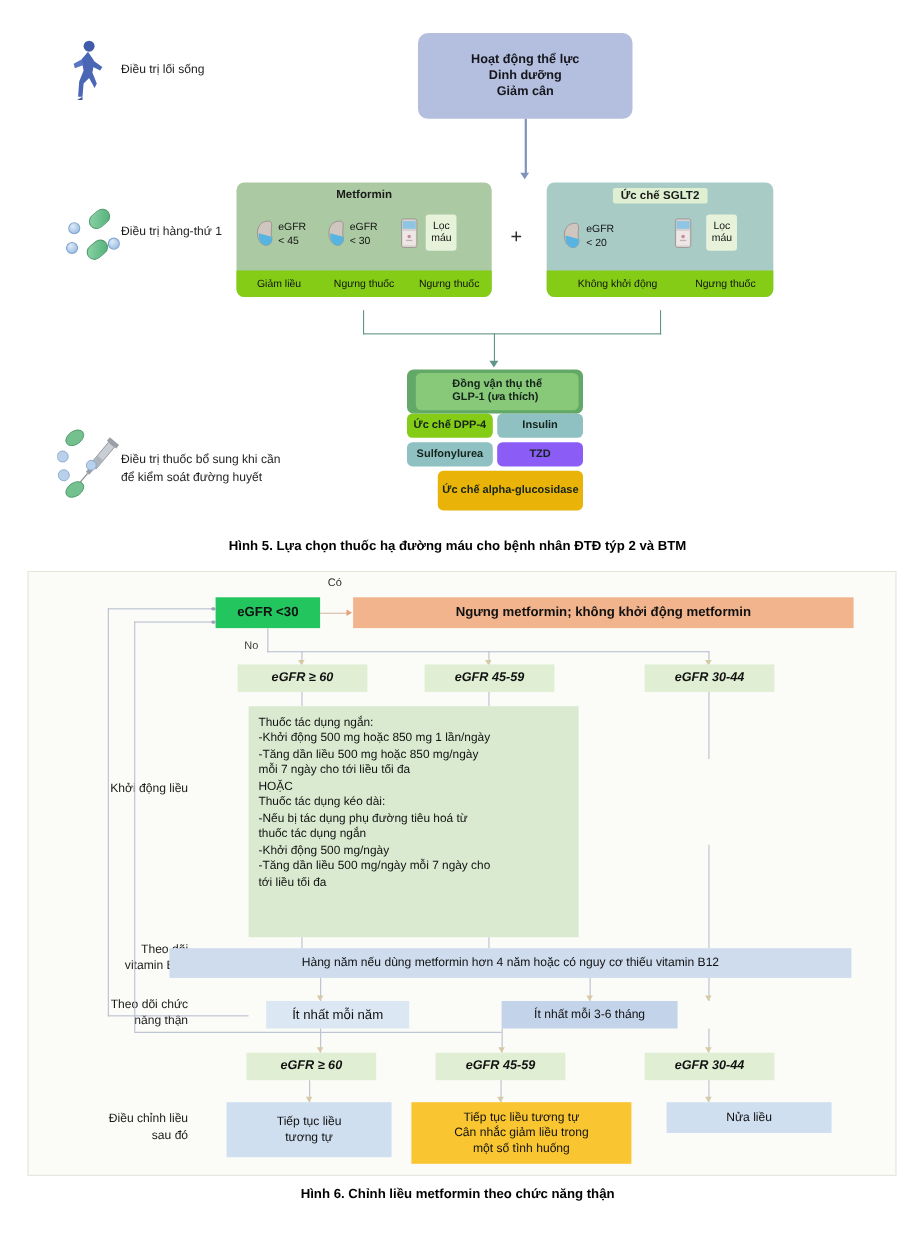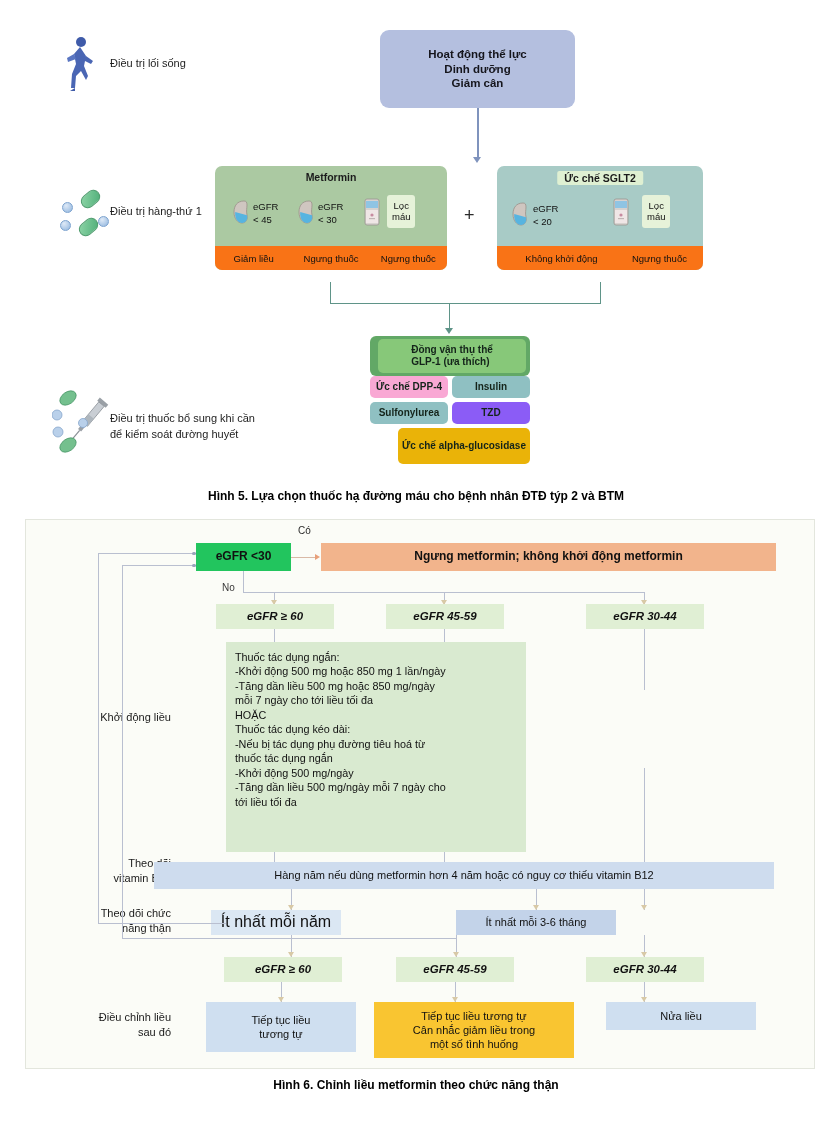--- a/index.html
+++ b/index.html
@@ -77,21 +77,21 @@
   .kidney{position:absolute;width:17px;height:24px;}
   .egfr-txt{position:absolute;font-size:9.5px;color:#111;line-height:1.35;white-space:nowrap;}
   .dialysis{position:absolute;width:18px;height:28px;}
   .loc-mau{
     position:absolute;background:#e6f2d9;border-radius:3px;
     font-size:9.5px;text-align:center;line-height:1.2;color:#111;
     padding:5px 5px;white-space:nowrap;
   }
   .footer-strip{
     position:absolute;left:0;bottom:0;width:100%;height:24px;
-    background:#f97316;border-radius:0 0 7px 7px;
+    background:#84cc16;border-radius:0 0 7px 7px;
     display:flex;align-items:center;
   }
   .footer-strip span{font-size:9.5px;color:#111;text-align:center;white-space:nowrap;}
   #plus-sign{position:absolute;left:464px;top:205px;font-size:18px;color:#2b2b2b;font-weight:500;}
 
   
   #glp-stack{position:absolute;left:370px;top:336px;width:160px;}
   .drug{
     box-sizing:border-box;border-radius:5px;margin-bottom:4px;
     font-size:10px;font-weight:bold;color:#14241a;
@@ -100,21 +100,21 @@
   }
   #glp1{height:40px;background:#62a866;border-radius:6px;position:relative;}
   #glp1 .inner{
     position:absolute;left:8px;right:4px;top:3px;bottom:3px;
     background:#87c879;border-radius:5px;
     display:flex;align-items:center;justify-content:center;
     font-size:10px;font-weight:bold;color:#14241a;line-height:1.25;
   }
   .drug-row{display:flex;gap:4px;margin-bottom:4px;}
   .drug-row .drug{flex:1;margin-bottom:0;height:22px;}
-  .green-l{background:#f9a8d4;}
+  .green-l{background:#84cc16;}
   .teal-l{background:#8fc0c2;}
   .green-m{background:#8b5cf6;}
   #alpha-gluc{height:36px;background:#eab308;margin-left:28px;}
 
   #note-text{
     position:absolute;left:556px;top:344px;width:262px;
     font-size:10.5px;line-height:1.45;color:#161616;
   }
 
   .caption{
@@ -161,22 +161,22 @@
     background:#d9ead0;font-size:10.8px;color:#111;
     align-items:flex-start;justify-content:flex-start;
     text-align:left;padding:8px 9px;line-height:1.34;white-space:pre-line;}
 
   #n-half{left:580px;top:170px;width:160px;height:78px;
     background:#dcecd3;font-size:11px;color:#111;padding:4px;white-space:pre-line;}
 
   #n-b12{left:128px;top:342px;width:620px;height:27px;
     background:#cedcee;font-size:11px;color:#111;}
 
-  #n-yearly{left:185px;top:390px;width:130px;height:25px;
-    background:#dbe7f3;font-size:16px;color:#111;}
+  #n-yearly{left:216px;top:390px;width:130px;height:25px;
+    background:#dbe7f3;font-size:12px;color:#111;}
   #n-36m{left:430px;top:390px;width:160px;height:25px;
     background:#c3d3e9;font-size:11px;color:#111;}
 
   #n-e60b{left:198px;top:437px;width:118px;}
   #n-e4559b{left:370px;top:437px;width:118px;}
   #n-e3044b{left:560px;top:437px;width:118px;}
 
   #n-cont{left:180px;top:482px;width:150px;height:50px;
     background:#cfdff0;font-size:11px;color:#111;white-space:pre-line;}
   #n-contwarn{left:348px;top:482px;width:200px;height:56px;

